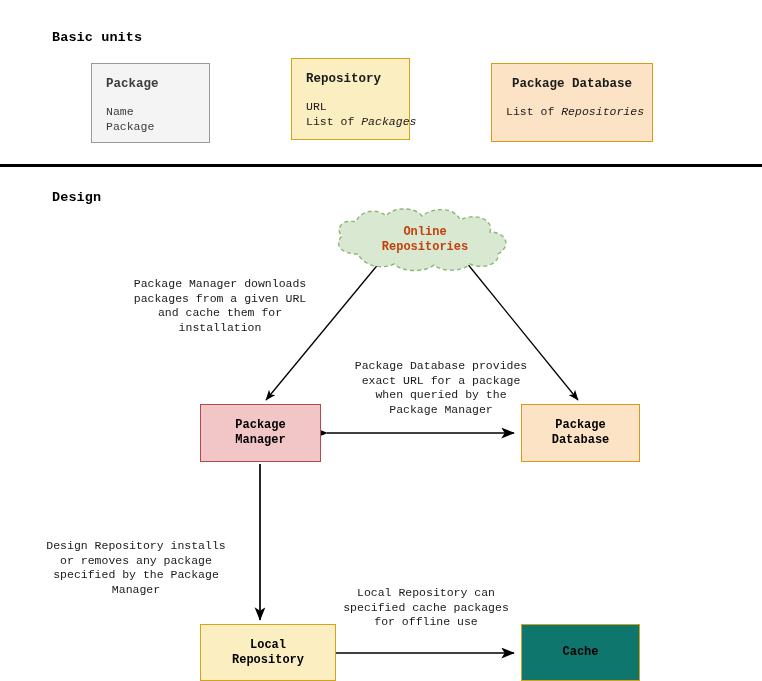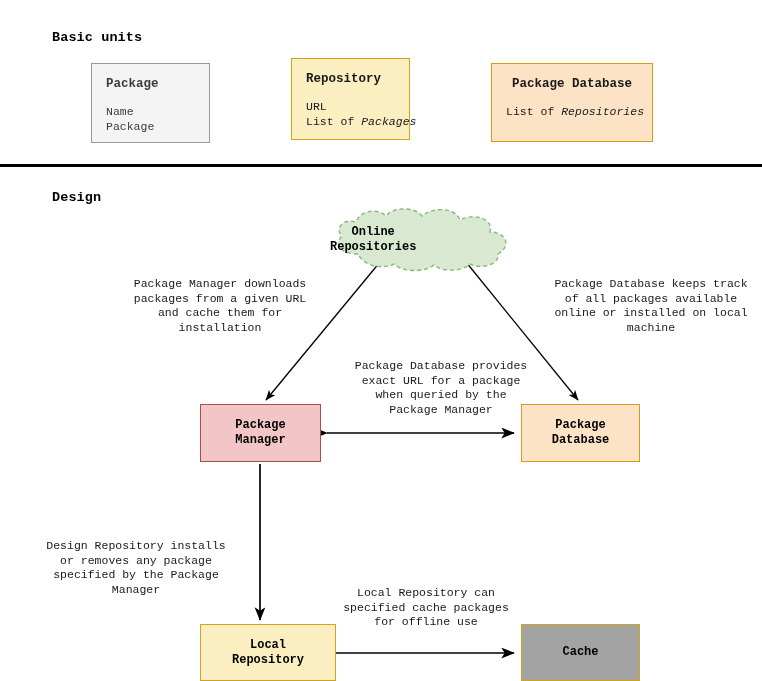--- a/index.html
+++ b/index.html
@@ -114,43 +114,43 @@
     background: #fde3c6;
     border-color: #d49a18;
   }
   #node-local-repository {
     left: 200px; top: 612px; width: 136px; height: 57px;
     background: #fbeec1;
     border-color: #d4a418;
   }
   #node-cache {
     left: 521px; top: 612px; width: 119px; height: 57px;
-    background: #a3a3a3;
+    background: #0f766e;
     border-color: #d4a418;
   }
 
   
   .cloud {
     position: absolute;
     left: 330px; top: 196px;
     width: 190px; height: 64px;
     z-index: 3;
   }
   .cloud-label {
     position: absolute;
     left: 0; top: 0;
     width: 190px; height: 64px;
     display: flex;
     align-items: center;
-    justify-content: flex-start;
+    justify-content: center;
     text-align: center;
     font-size: 12px;
     font-weight: bold;
     line-height: 1.25;
-    color: #000000;
+    color: #c2410c;
     pointer-events: none;
   }
 
   
   .annotation {
     position: absolute;
     font-size: 11.5px;
     line-height: 1.28;
     text-align: center;
     color: #1a1a1a;
@@ -261,21 +261,20 @@
       <div>Repository</div>
     </div>
   </div>
 
   <div class="node" id="node-cache">
     <div>Cache</div>
   </div>
 
   <div class="annotation" id="ann-left-top">Package Manager downloads packages from a given URL and cache them for installation</div>
 
-  <div class="annotation" id="ann-right-top">Package Database keeps track of all packages available online or installed on local machine</div>
 
   <div class="annotation" id="ann-center-mid">Package Database provides exact URL for a package when queried by the Package Manager</div>
 
   <div class="annotation" id="ann-left-bottom">Design Repository installs or removes any package specified by the Package Manager</div>
 
   <div class="annotation" id="ann-center-bot">Local Repository can specified cache packages for offline use</div>
 
 </div>
 
 </body></html>

